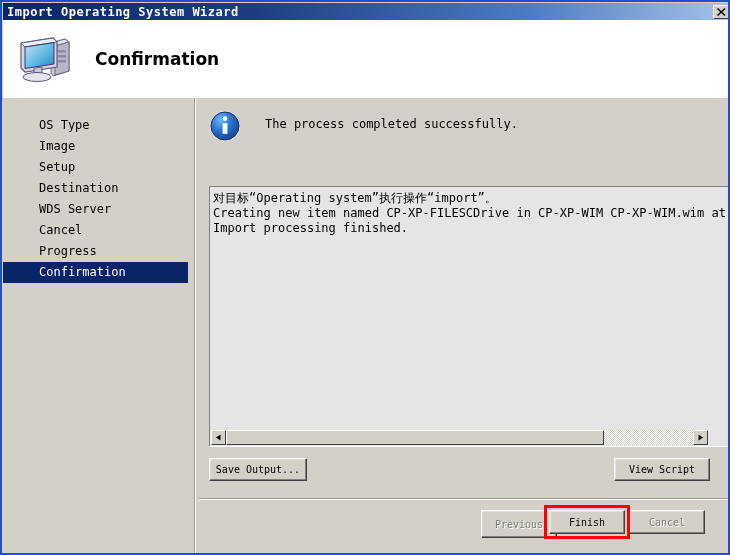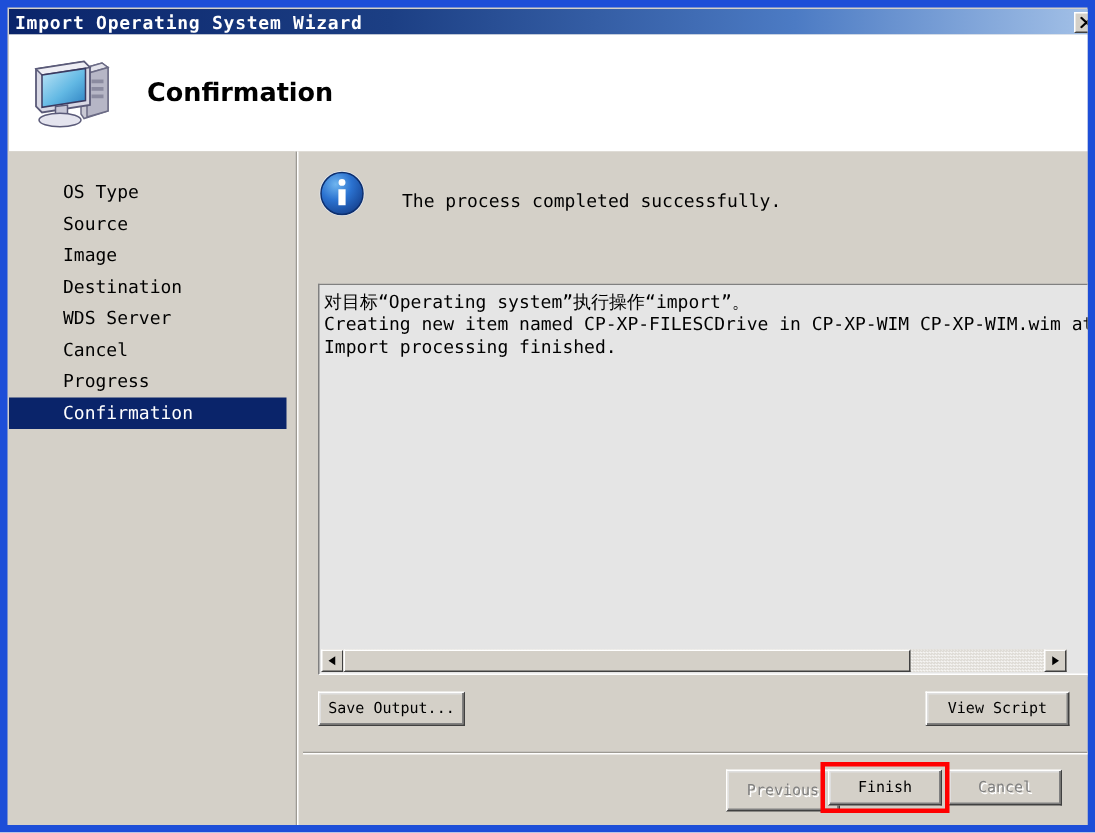--- a/index.html
+++ b/index.html
@@ -9,21 +9,21 @@
   }
   body {
     font-family: "DejaVu Sans Mono", monospace;
   }
 
   .window {
     position: relative;
     width: 730px;
     height: 555px;
     background: #d4d0c8;
-    border: 5px solid #1d4ed8;
+    border: 2px solid #1d4ed8;
     overflow: hidden;
   }
 
   
   .titlebar {
     position: absolute;
     left: 1px; top: 1px;
     width: 728px; height: 17px;
     background: linear-gradient(to right, #0a246a 0%, #1c3f84 35%, #4c7bc4 72%, #a6c3e8 100%);
     display: flex;
@@ -124,21 +124,21 @@
 
   .status-row {
     position: absolute;
     left: 10px; top: 12px;
     display: flex;
     align-items: flex-start;
   }
   .info-icon { width: 32px; height: 32px; flex: 0 0 auto; }
   .status-text {
     margin-left: 24px;
-    margin-top: 14px;
+    margin-top: 7px;
     font-family: "DejaVu Sans Mono", monospace;
     font-size: 12px;
     color: #000000;
     white-space: nowrap;
   }
 
   
   .output-wrap {
     position: absolute;
     left: 10px; top: 88px;
@@ -314,22 +314,22 @@
       <polygon points="19,35 27,34 27,41 19,42" fill="#c6c6d6" stroke="#5a5a78" stroke-width="1"></polygon>
       <ellipse cx="22" cy="44" rx="14" ry="4.5" fill="#e4e4ee" stroke="#5a5a78" stroke-width="1"></ellipse>
     </svg>
     <span class="header-title">Confirmation</span>
   </div>
 
   <div class="body-area">
 
     <div class="sidebar">
       <div class="nav-item">OS Type</div>
-      <div class="nav-item">Source</div>
       <div class="nav-item">Image</div>
+      <div class="nav-item">Setup</div>
       <div class="nav-item">Destination</div>
       <div class="nav-item">WDS Server</div>
       <div class="nav-item">Cancel</div>
       <div class="nav-item">Progress</div>
       <div class="nav-item active">Confirmation</div>
     </div>
     <div class="sidebar-divider"></div>
 
     <div class="content">
 

